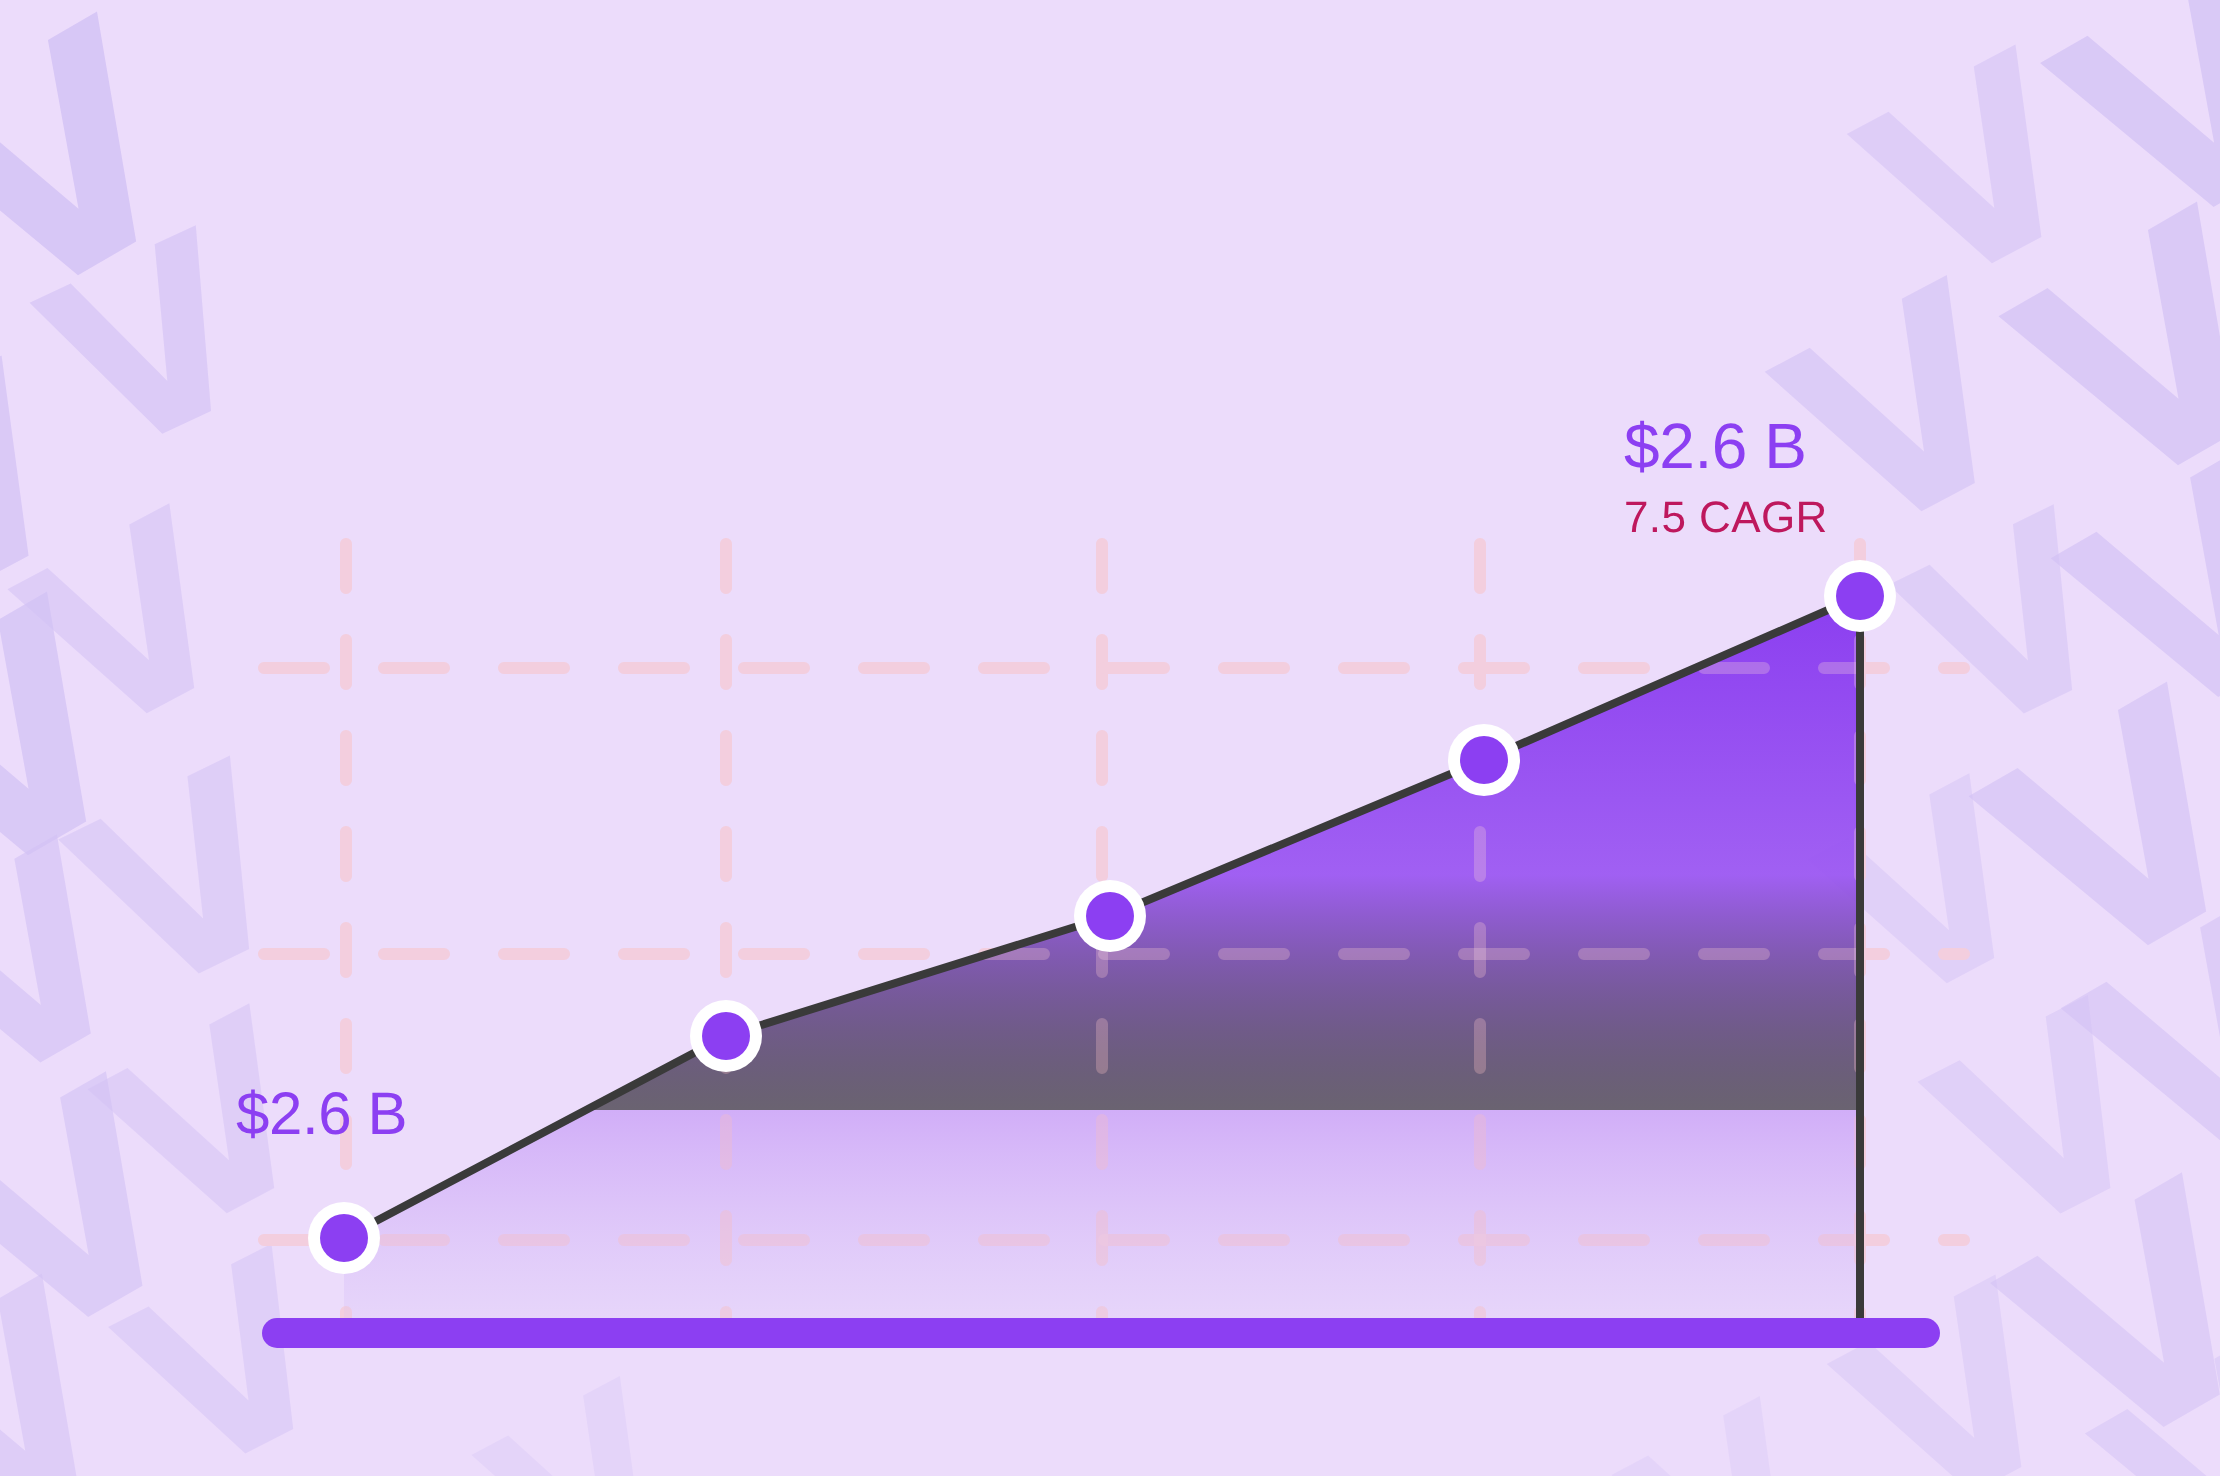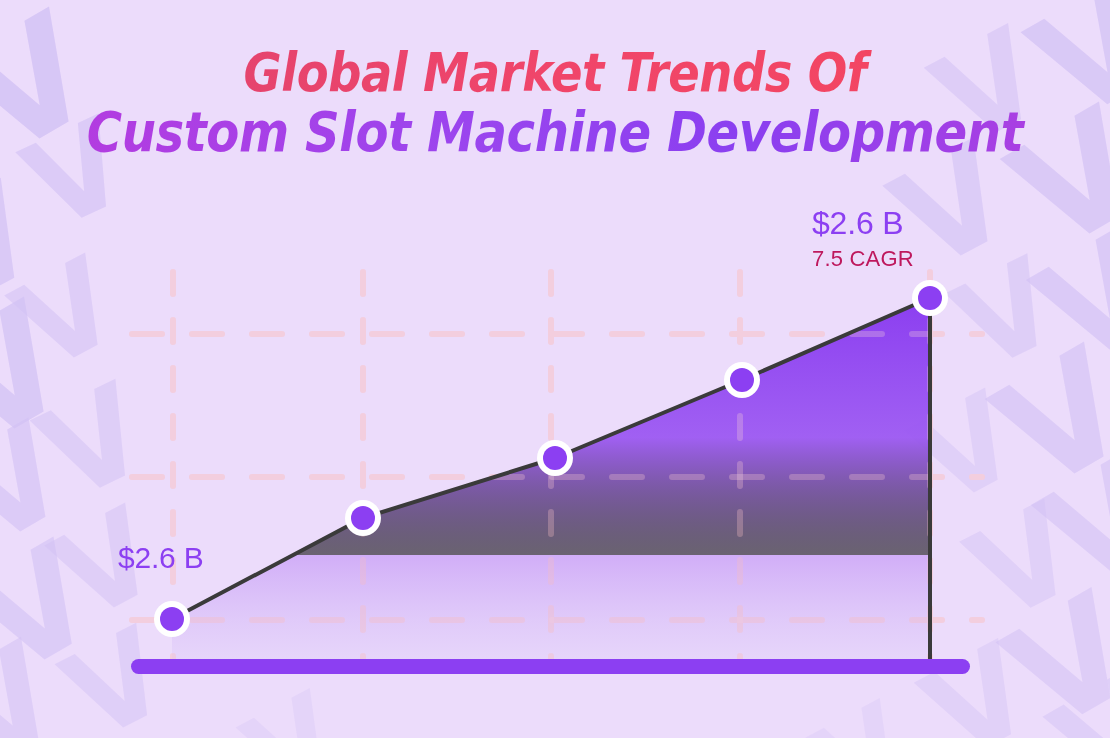--- a/index.html
+++ b/index.html
@@ -120,24 +120,20 @@
       <div class="wm" style="left: 920px; top: 390px; font-size: 120px; color: rgb(211, 194, 245); opacity: 0.45; transform: rotate(-28deg);">V</div>
       <div class="wm" style="left: 1050px; top: 455px; font-size: 140px; color: rgb(211, 194, 245); opacity: 0.58; transform: rotate(-30deg);">V</div>
       <div class="wm" style="left: 975px; top: 500px; font-size: 125px; color: rgb(211, 194, 245); opacity: 0.46; transform: rotate(-27deg);">V</div>
       <div class="wm" style="left: 1015px; top: 590px; font-size: 145px; color: rgb(211, 194, 245); opacity: 0.55; transform: rotate(-30deg);">V</div>
       <div class="wm" style="left: 930px; top: 640px; font-size: 125px; color: rgb(211, 194, 245); opacity: 0.42; transform: rotate(-28deg);">V</div>
       <div class="wm" style="left: 1060px; top: 670px; font-size: 130px; color: rgb(211, 194, 245); opacity: 0.48; transform: rotate(-30deg);">V</div>
       <div class="wm" style="left: 250px; top: 690px; font-size: 110px; color: rgb(211, 194, 245); opacity: 0.3; transform: rotate(-28deg);">V</div>
       <div class="wm" style="left: 820px; top: 700px; font-size: 110px; color: rgb(211, 194, 245); opacity: 0.28; transform: rotate(-28deg);">V</div>
     </div>
 
-  <div id="title-block">
-    <div class="title-line" id="title-line-1">Global Market Trends Of</div>
-    <div class="title-line" id="title-line-2">Custom Slot Machine Development</div>
-  </div>
 
   <div id="chart-area">
     <svg id="chart-svg" width="1110" height="738">
       <defs>
         <linearGradient id="areaGrad" x1="0" y1="0" x2="0" y2="1">
           <stop offset="0%" stop-color="#8b3ef0" stop-opacity="1"></stop>
           <stop offset="38%" stop-color="#9a55f2" stop-opacity="0.92"></stop>
           <stop offset="70%" stop-color="#b храм" stop-opacity="0.55"></stop>
           <stop offset="70%" stop-color="#bb88f5" stop-opacity="0.55"></stop>
           <stop offset="100%" stop-color="#d8c4f8" stop-opacity="0.25"></stop>

